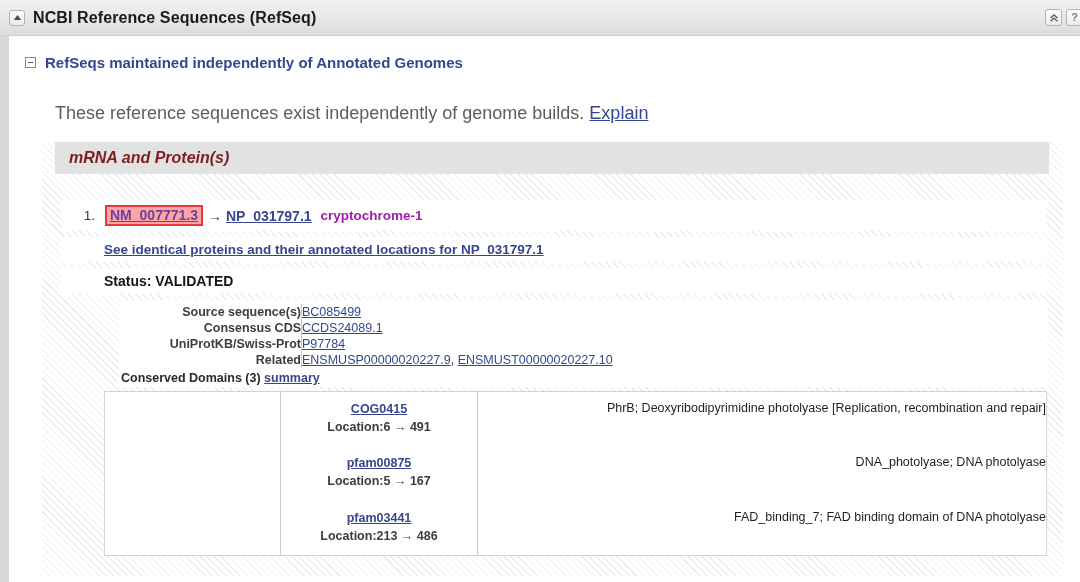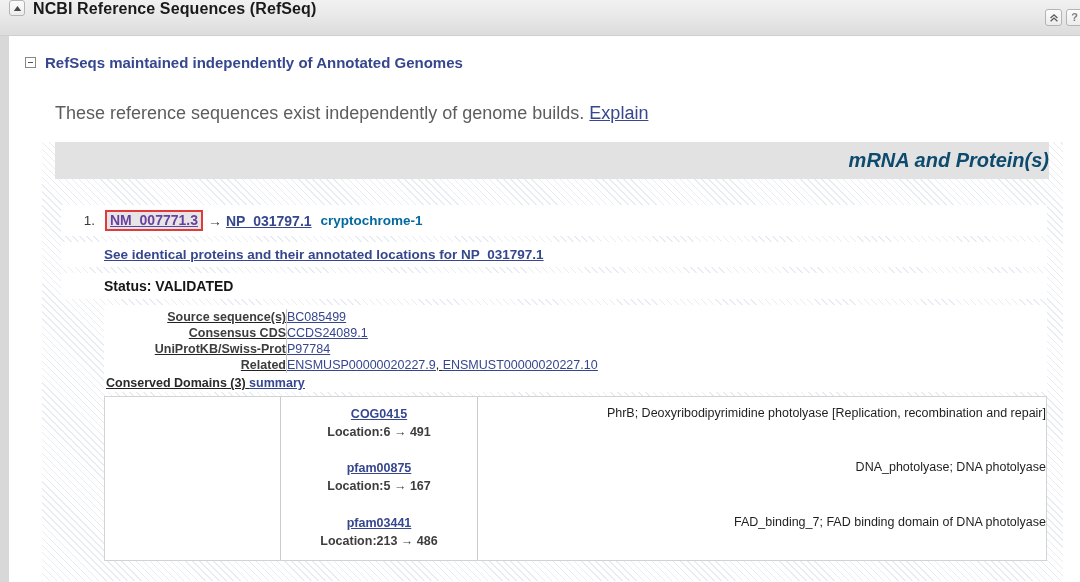--- a/index.html
+++ b/index.html
@@ -36,21 +36,21 @@
     z-index: 0;
   }
 
   
   .portlet-head {
     position: relative;
     height: 36px;
     background: linear-gradient(to bottom, #f1f1f1 0%, #e9e9e9 45%, #dcdcdc 100%);
     border-bottom: 1px solid #cfcfcf;
     display: flex;
-    align-items: flex-start;
+    align-items: center;
     padding-left: 9px;
     box-sizing: border-box;
     z-index: 2;
   }
   .portlet-title {
     font-size: 16px;
     font-weight: bold;
     color: #1a1a1a;
     letter-spacing: 0.1px;
     margin-left: 8px;
@@ -161,25 +161,24 @@
     color: #36478f;
     text-decoration: underline;
   }
 
   
   .grey-bar {
     background: #e2e2e2;
     padding: 7px 0 7px 14px;
     font-style: italic;
     font-weight: bold;
-    font-size: 20px;
-    color: #0c4a6e;
+    font-size: 16px;
+    color: #7f1d1d;
     margin-left: 13px;
     margin-right: 14px;
-    text-align: right;
   }
 
   .record-zone {
     margin-left: 13px;
     margin-right: 14px;
     padding: 0 0 20px 0;
     position: relative;
   }
 
   
@@ -200,21 +199,21 @@
   .ord {
     width: 34px;
     text-align: right;
     color: #3a3a3a;
     font-size: 13.5px;
     flex: 0 0 auto;
     padding-right: 10px;
   }
   .hl-box {
     border: 2px solid #e03a3a;
-    background: #e5e5e5;
+    background: #fca5a5;
     padding: 0px 3px 1px 3px;
     display: inline-block;
     line-height: 1.15;
   }
   a.acc {
     color: #36478f;
     text-decoration: underline;
     font-weight: bold;
     font-size: 14px;
   }
@@ -224,21 +223,21 @@
     font-weight: bold;
     font-size: 14px;
   }
   .arrow {
     color: #3a3a3a;
     padding: 0 4px 0 5px;
     font-size: 14px;
   }
   .prod-name {
     font-weight: bold;
-    color: #0369a1;
+    color: #a21caf;
     margin-left: 9px;
     font-size: 13.5px;
   }
 
   .ident-row {
     margin-left: 6px;
     margin-right: 2px;
     margin-top: 6px;
     padding: 5px 0 5px 43px;
   }
@@ -254,26 +253,25 @@
     margin-right: 2px;
     margin-top: 6px;
     padding: 5px 0 5px 43px;
     font-weight: bold;
     font-size: 14px;
     color: #151515;
   }
 
   
   .src-block {
-    margin-left: 49px;
+    margin-left: 64px;
     margin-right: 2px;
     margin-top: 6px;
     background: #ffffff;
     padding: 4px 0 2px 0;
-    text-decoration: underline;
   }
   table.src {
     border-collapse: collapse;
     font-size: 12.5px;
   }
   table.src td {
     padding: 1px 0;
     vertical-align: top;
   }
   td.lbl {

